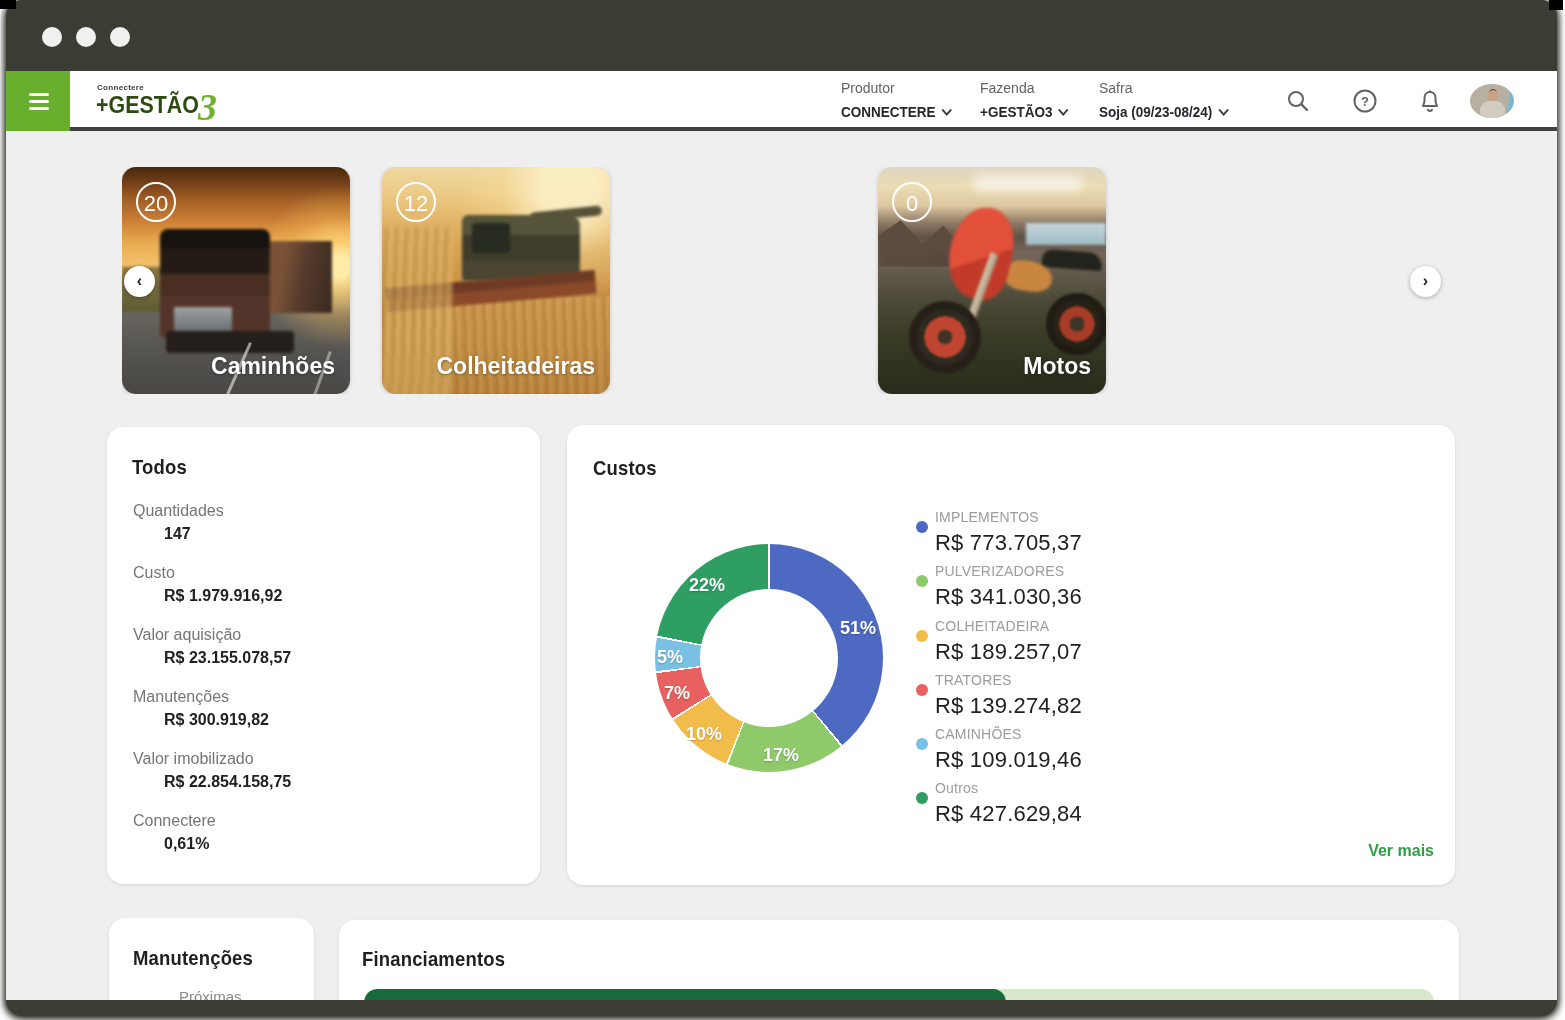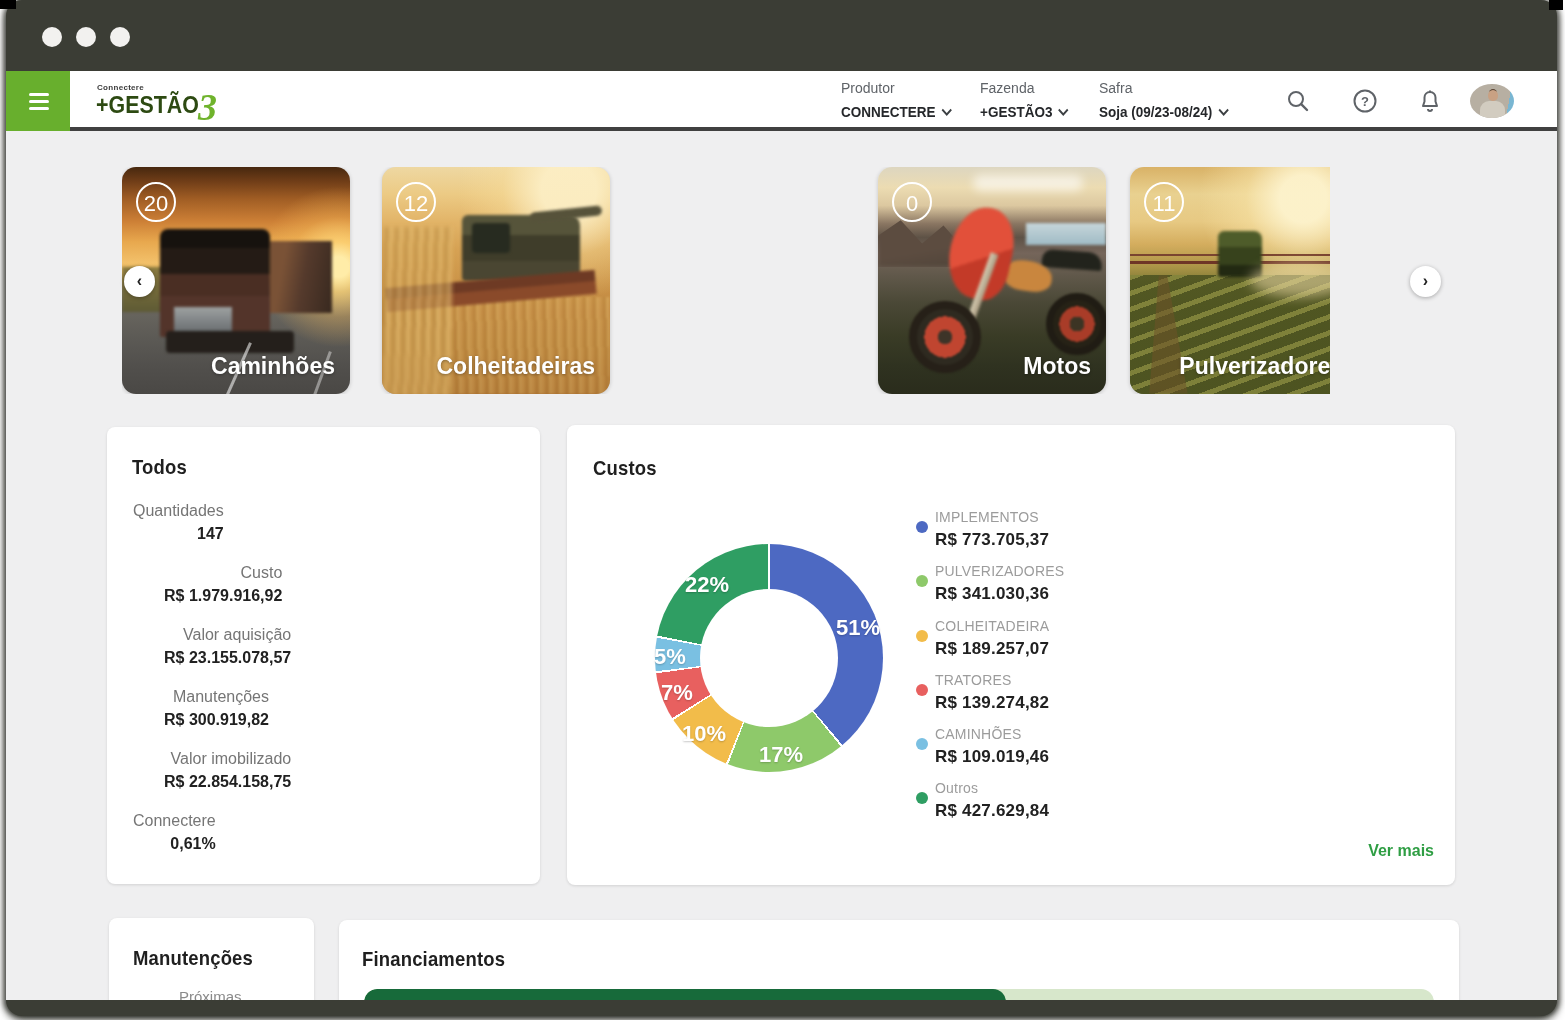--- a/index.html
+++ b/index.html
@@ -104,38 +104,38 @@
 .ph5 .mist { left:120px; top:96px; width:100px; height:34px; border-radius:50%; background:rgba(244,224,170,.55); filter:blur(6px); }
 .ph6 { background:
   radial-gradient(circle at 30% 88%, rgba(255,232,150,.95) 0 14%, rgba(248,195,95,.6) 30%, transparent 52%),
   linear-gradient(180deg,#e7e3da 0%,#dcd3c2 10%,#ccb27a 22%,#c5a052 34%,#c89c43 46%,#dcab50 58%,#efbd62 72%,#f1b14e 84%,#eca43e 100%); }
 .ph6 .arm { left:-14px; top:-16px; width:120px; height:38px; transform:rotate(40deg); transform-origin:left top;
   background:linear-gradient(180deg,#a98223 0 40%,#6e5414 40% 70%,#8a6a1a 70% 100%); opacity:.92; }
 .ph6 .arm2 { left:34px; top:36px; width:96px; height:26px; transform:rotate(62deg); transform-origin:left top;
   background:linear-gradient(180deg,#b28c26 0 50%,#7a5d16 50% 100%); opacity:.92; }
 .ph6 .bucket { left:6px; top:100px; width:58px; height:50px; border-radius:35% 50% 40% 40%; background:linear-gradient(140deg,#cfa96e,#a8834c); opacity:.85; }
 
-.panel { position:absolute; background:#fff; border-radius:8px; box-shadow:0 1px 3px rgba(0,0,0,.12);text-align:right; }
+.panel { position:absolute; background:#fff; border-radius:16px; box-shadow:0 1px 3px rgba(0,0,0,.12); }
 .ptitle { font-size:21px; font-weight:bold; color:#1f1f1f; letter-spacing:.2px; transform:scaleX(.88); transform-origin:left; }
 #todos { left:101px; top:356px; width:433px; height:457px; }
 #custos { left:561px; top:354px; width:888px; height:460px; }
 .stat { position:absolute; left:26px; }
 .stat .lab { font-size:16px; color:#757575; display:block; margin-bottom:5px; }
 .stat .val { font-size:16px; font-weight:bold; color:#212121;margin-left:31px; }
 
 .donut { position:absolute; left:88px; top:119px; width:228px; height:228px; border-radius:50%;
  background:
   conic-gradient(#fff 0 .15%, transparent .15% 38.85%, #fff 38.85% 39.15%, transparent 39.15% 55.85%, #fff 55.85% 56.15%, transparent 56.15% 65.85%, #fff 65.85% 66.15%, transparent 66.15% 72.85%, #fff 72.85% 73.15%, transparent 73.15% 77.85%, #fff 77.85% 78.15%, transparent 78.15% 99.85%, #fff 99.85% 100%),
   conic-gradient(#4d69c2 0 39%, #8ec96a 39% 56%, #f2bc4a 56% 66%, #e8605f 66% 73%, #7ac0e2 73% 78%, #2f9e63 78% 100%); }
 .donut::after { content:""; position:absolute; left:45px; top:45px; width:138px; height:138px; border-radius:50%; background:#fff; }
-.pct { position:absolute; color:#fff; font-size:22px; font-weight:bold; text-shadow:0 1px 2px rgba(0,0,0,.22); transform:translate(-50%,-50%); }
+.pct { position:absolute; color:#fff; font-size:18px; font-weight:bold; text-shadow:0 1px 2px rgba(0,0,0,.22); transform:translate(-50%,-50%); }
 .leg { position:absolute; left:356px; }
 .leg .ldot { position:absolute; left:-7px; top:13px; width:12px; height:12px; border-radius:50%; }
 .leg .llab { position:absolute; left:12px; top:1px; font-size:14px; color:#9c9c9c; letter-spacing:.2px; white-space:nowrap; }
-.leg .lval { position:absolute; left:12px; top:22px; font-size:17px; font-weight:bold; color:#212121; letter-spacing:.2px; white-space:nowrap; }
+.leg .lval { position:absolute; left:12px; top:22px; font-size:22px; font-weight:normal; color:#212121; letter-spacing:.2px; white-space:nowrap; }
 .vermais { position:absolute; right:21px; bottom:25px; color:#2f9e44; font-size:16px; font-weight:bold; }
 #manu { left:103px; top:847px; width:205px; height:140px; }
 #fin { left:333px; top:849px; width:1120px; height:140px; }
 .bar { position:absolute; left:25px; top:69px; width:1070px; height:26px; border-radius:13px; background:#d7e7cb; overflow:hidden; }
 .bar .fill { position:absolute; left:0; top:0; width:642px; height:26px; border-radius:13px; background:#176a3a; }
 .proxi { position:absolute; left:70px; top:70px; font-size:15px; color:#8a8a8a; }
 .corner { position:absolute; background:#000; }
 </style>
 </head>
 <body>
@@ -209,30 +209,20 @@
           <div class="shape mount"></div>
           <div class="shape seat"></div>
           <div class="shape tank"></div>
           <div class="shape fender"></div>
           <div class="shape fork"></div>
           <div class="shape fwheel"></div>
           <div class="shape rwheel"></div>
           <span class="badge">0</span>
           <span class="clabel">Motos</span>
         </div>
-      <div class="card ph5" style="left:1008px">
-          <div class="shape rows"></div>
-          <div class="shape path"></div>
-          <div class="shape boomb"></div>
-          <div class="shape boom"></div>
-          <div class="shape tractor"></div>
-          <div class="shape mist"></div>
-          <span class="badge">11</span>
-          <span class="clabel">Pulverizadores</span>
-        </div>
       <div class="card ph6" style="left:1260px">
           <div class="shape arm"></div>
           <div class="shape arm2"></div>
           <div class="shape bucket"></div>
           <span class="badge">0</span>
           <span class="clabel" style="right:auto;left:8px">Retro</span>
         </div>
     </div>
     <div class="arrow" style="left:118px; top:195px">‹</div>
     <div class="arrow" style="left:1404px; top:195px">›</div>

